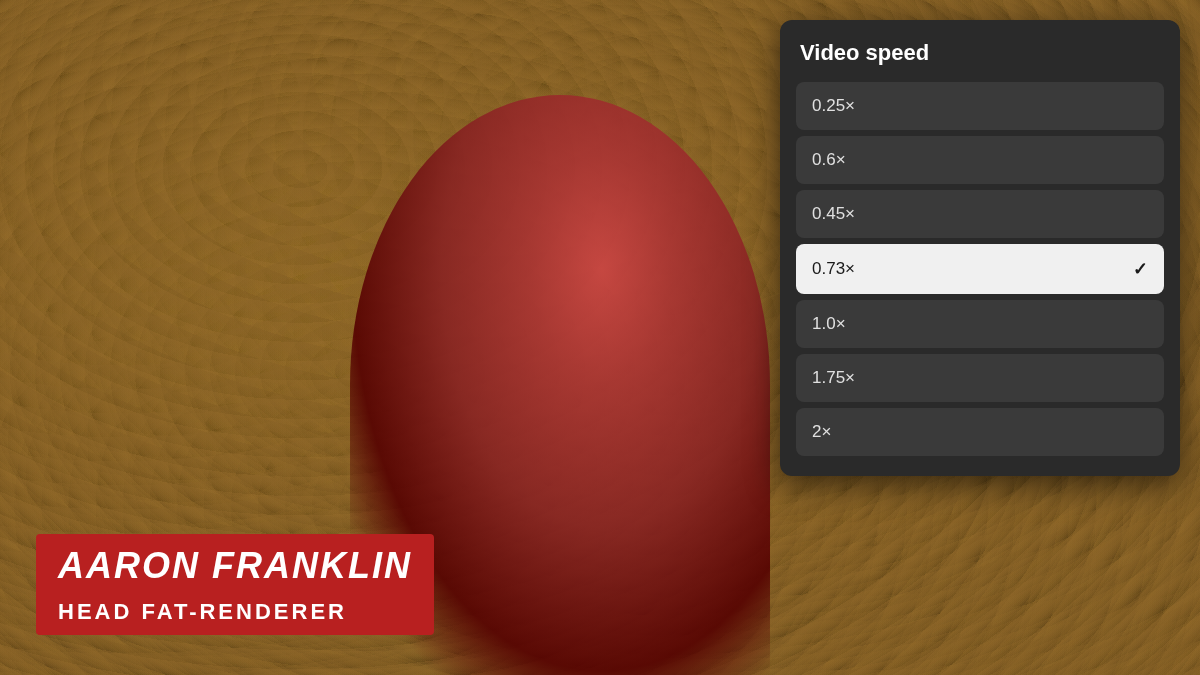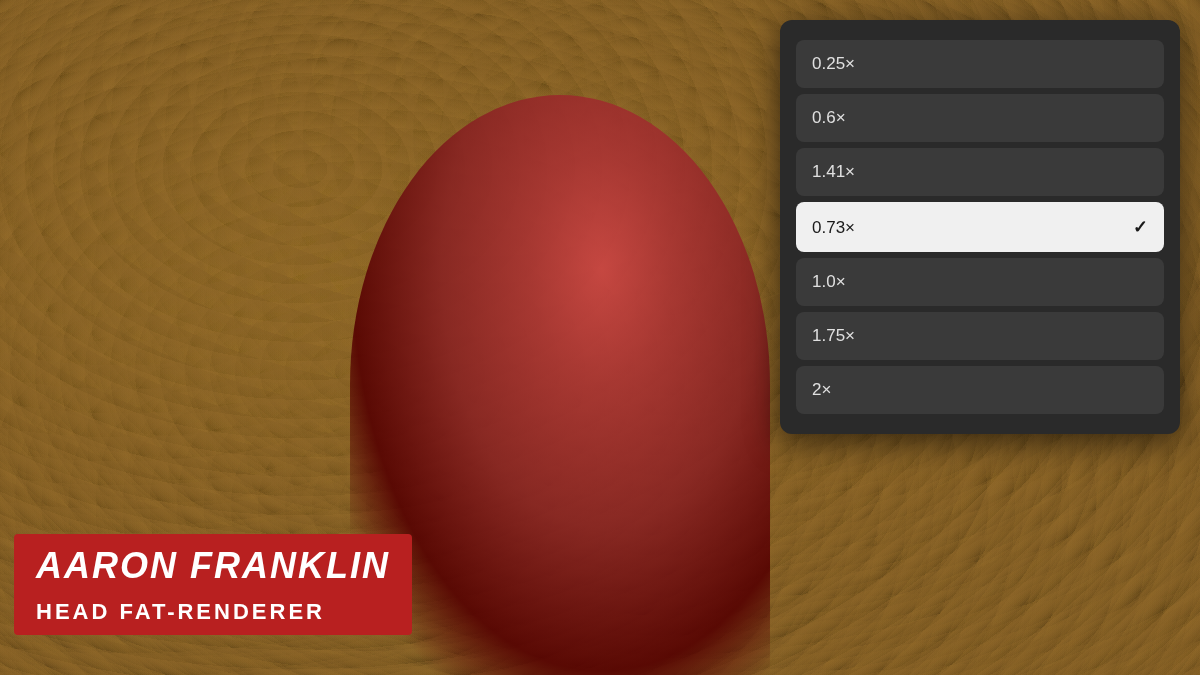--- a/index.html
+++ b/index.html
@@ -51,21 +51,21 @@
       height: 580px;
       background: radial-gradient(ellipse at 60% 30%, #c44 0%, #a33 20%, #822 45%, #500 70%, transparent 85%);
       border-radius: 50% 50% 0 0;
       opacity: 0.9;
     }
 
     
     .name-overlay {
       position: absolute;
       bottom: 40px;
-      left: 14px;
+      left: 36px;
       background: #b82020;
       padding: 14px 22px 10px;
       border-radius: 4px;
     }
 
     .name-overlay .name {
       font-size: 36px;
       font-weight: 900;
       color: white;
       letter-spacing: 2px;
@@ -98,21 +98,21 @@
     .speed-panel-title {
       font-size: 22px;
       font-weight: 700;
       color: white;
       margin-bottom: 16px;
       padding: 0 4px;
     }
 
     .speed-option {
       display: flex;
-      align-items: flex-end;
+      align-items: center;
       justify-content: space-between;
       padding: 14px 16px;
       margin-bottom: 6px;
       background: #3a3a3a;
       border-radius: 8px;
       cursor: pointer;
       transition: background 0.15s;
     }
 
     .speed-option:last-child {
@@ -146,31 +146,32 @@
   <div class="wood-texture"></div>
   <div class="person-area"></div>
 </div>
 
 <div class="name-overlay">
   <div class="name">Aaron Franklin</div>
   <div class="title">Head Fat-Renderer</div>
 </div>
 
 <div class="speed-panel">
+  <div class="speed-panel-title">Video speed</div>
 
   <div id="speed-options-container">
 
   <div class="speed-option">
         <span class="speed-label">0.25×</span>
       </div>
       <div class="speed-option">
         <span class="speed-label">0.6×</span>
       </div>
       <div class="speed-option">
-        <span class="speed-label">1.41×</span>
+        <span class="speed-label">0.45×</span>
       </div>
       <div class="speed-option selected">
         <span class="speed-label">0.73×</span>
         <span class="checkmark">✓</span>
       </div>
       <div class="speed-option">
         <span class="speed-label">1.0×</span>
       </div>
       <div class="speed-option">
         <span class="speed-label">1.75×</span>

